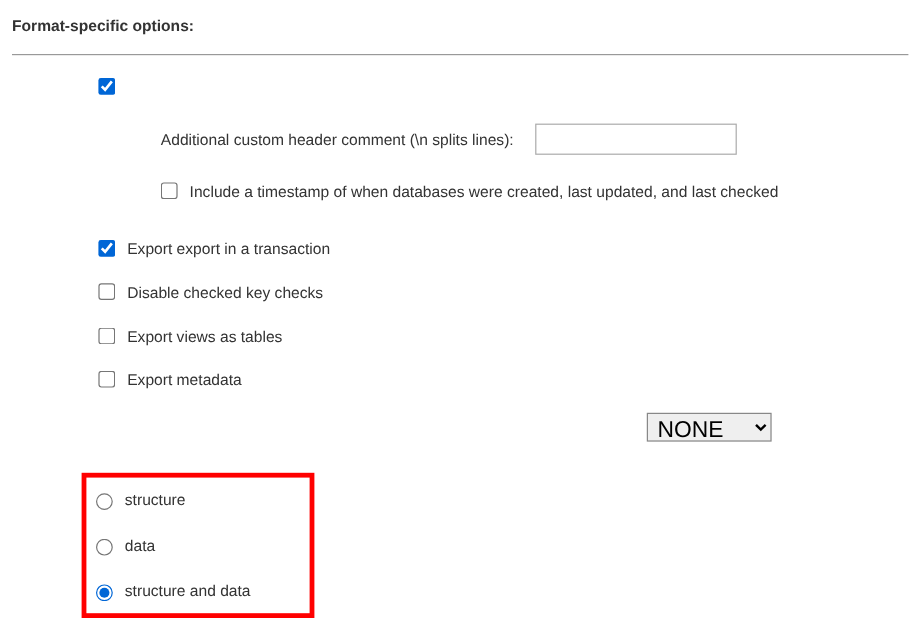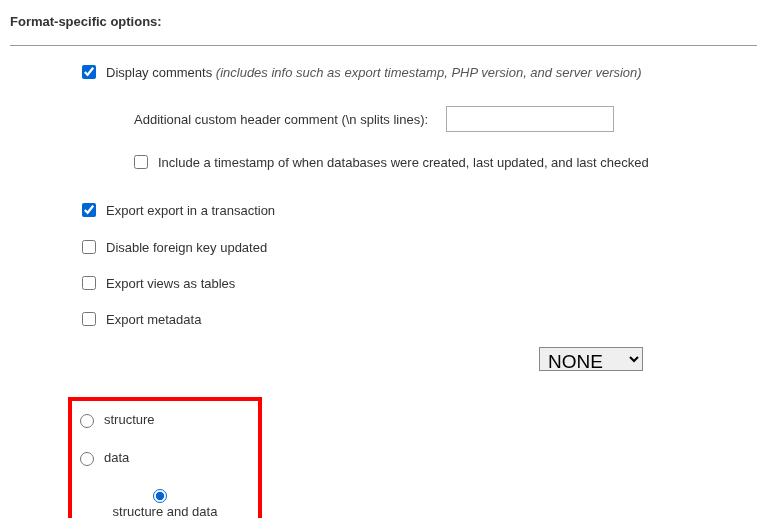--- a/index.html
+++ b/index.html
@@ -81,56 +81,52 @@
       border: 4px solid #ff0000;
       padding: 10px 8px 6px 8px;
       width: 194px;
       margin-left: 58px;
     }
     .radio-row {
       display: flex;
       align-items: center;
       margin-bottom: 20px;
     }
-    .radio-row:last-child { margin-bottom: 2px; flex-direction: column; }
+    .radio-row:last-child { margin-bottom: 2px; }
   </style>
 </head>
 <body>
 
 <div class="fieldset-title">Format-specific options:</div>
 
 <div class="indent-1">
 
   <div class="row">
     <input type="checkbox" class="checkbox" checked="" style="">
-    <span class="label-text">
-      <span>Display comments</span>
-      <span class="italic">(includes info such as export timestamp, PHP version, and server version)</span>
-    </span>
   </div>
 
   <div class="indent-2" style="margin-left:52px;">
     <div class="inline-field">
       <span class="field-label">Additional custom header comment (\n splits lines):</span>
       <input type="text" class="text-input" value="" style="">
     </div>
     <div class="sub-checkbox-row">
       <input type="checkbox" class="checkbox" style="">
       <span class="label-text">Include a timestamp of when databases were created, last updated, and last checked</span>
     </div>
   </div>
 
   <div class="row tight">
     <input type="checkbox" class="checkbox" checked="" style="">
     <span class="label-text">Export export in a transaction</span>
   </div>
 
   <div class="row tight">
     <input type="checkbox" class="checkbox" style="">
-    <span class="label-text">Disable foreign key updated</span>
+    <span class="label-text">Disable checked key checks</span>
   </div>
 
   <div class="row tight">
     <input type="checkbox" class="checkbox" style="">
     <span class="label-text">Export views as tables</span>
   </div>
 
   <div class="row tight">
     <input type="checkbox" class="checkbox" style="">
     <span class="label-text">Export metadata</span>

